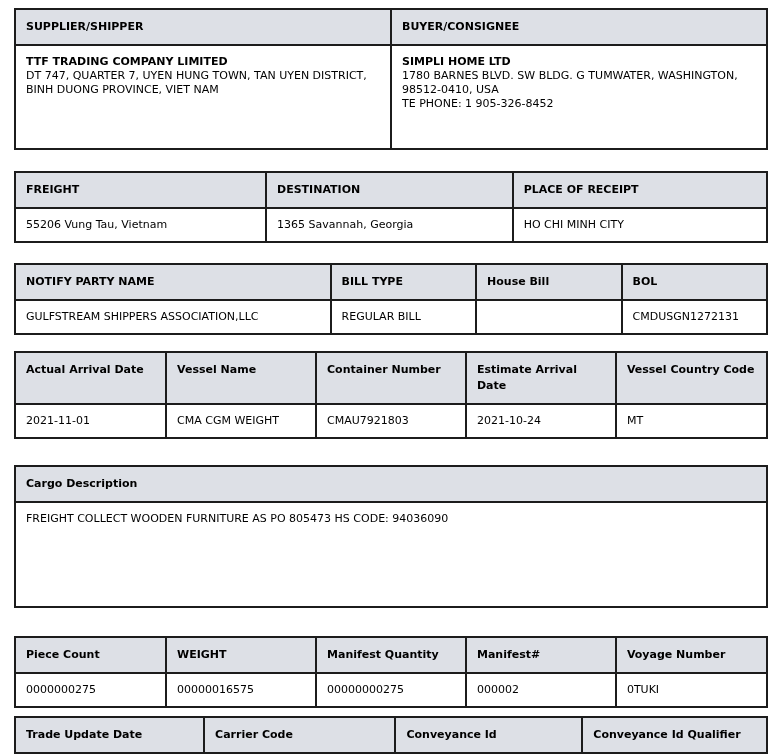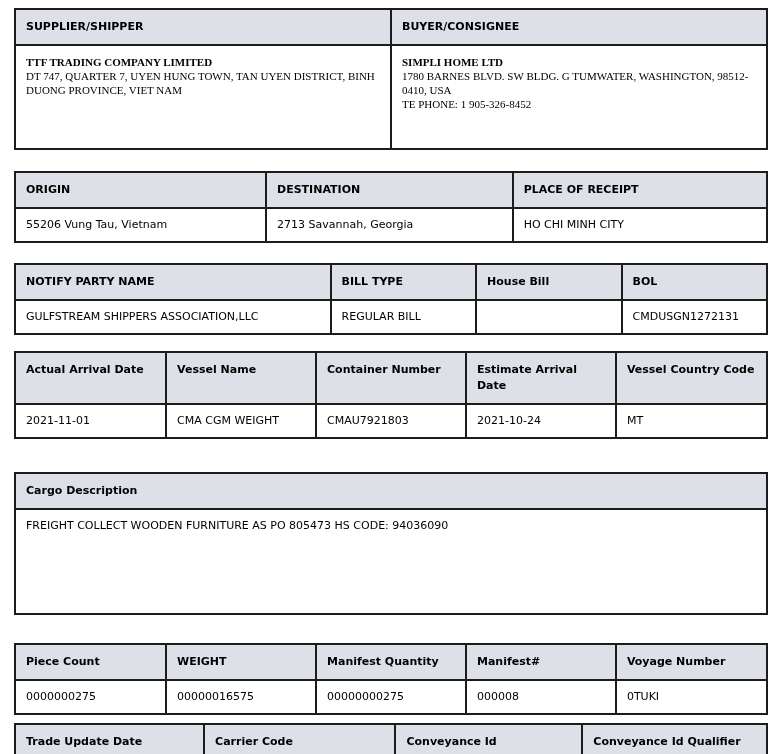--- a/index.html
+++ b/index.html
@@ -53,32 +53,31 @@
   .t-parties { margin-bottom: 21px; }
   .t-parties th {
     font-size: 15px;
     line-height: 18px;
     padding: 6px 10px;
   }
   .t-parties td {
     height: 84px;
     padding: 8px 10px;
     line-height: 17px;
-    font-family: Liberation Serif, serif;
   }
   .t-parties .party-name { font-weight: bold; }
 
   
   .t-route { margin-bottom: 20px; }
 
   
   .t-bill { margin-bottom: 16px; }
 
   
-  .t-vessel { margin-bottom: 33px; }
+  .t-vessel { margin-bottom: 26px; }
 
   
   .t-cargo { margin-bottom: 28px; }
   .t-cargo td { height: 85px; padding: 8px 10px; }
 
   
   .t-manifest { margin-bottom: 8px; }
 
   
   .t-trade { margin-bottom: 0; }
@@ -114,27 +113,27 @@
       </table>
 
     <table class="rec t-route">
       <colgroup>
           <col style="width:231px">
           <col style="width:227px">
           <col style="width:234px">
         </colgroup>
       <tbody>
           <tr>
-        <th>ORIGIN</th>
+        <th>FREIGHT</th>
         <th>DESTINATION</th>
         <th>PLACE OF RECEIPT</th>
       </tr>
       <tr>
         <td>55206 Vung Tau, Vietnam</td>
-        <td>2713 Savannah, Georgia</td>
+        <td>1365 Savannah, Georgia</td>
         <td>HO CHI MINH CITY</td>
       </tr>
     </tbody>
       </table>
 
     <table class="rec t-bill">
       <colgroup>
           <col style="width:282px">
           <col style="width:130px">
           <col style="width:130px">
@@ -209,21 +208,21 @@
         <th>Piece Count</th>
         <th>WEIGHT</th>
         <th>Manifest Quantity</th>
         <th>Manifest#</th>
         <th>Voyage Number</th>
       </tr>
       <tr>
         <td>0000000275</td>
         <td>00000016575</td>
         <td>00000000275</td>
-        <td>000008</td>
+        <td>000002</td>
         <td>0TUKI</td>
       </tr>
     </tbody>
       </table>
 
     <table class="rec t-trade">
       <colgroup>
           <col style="width:169px">
           <col style="width:171px">
           <col style="width:167px">

